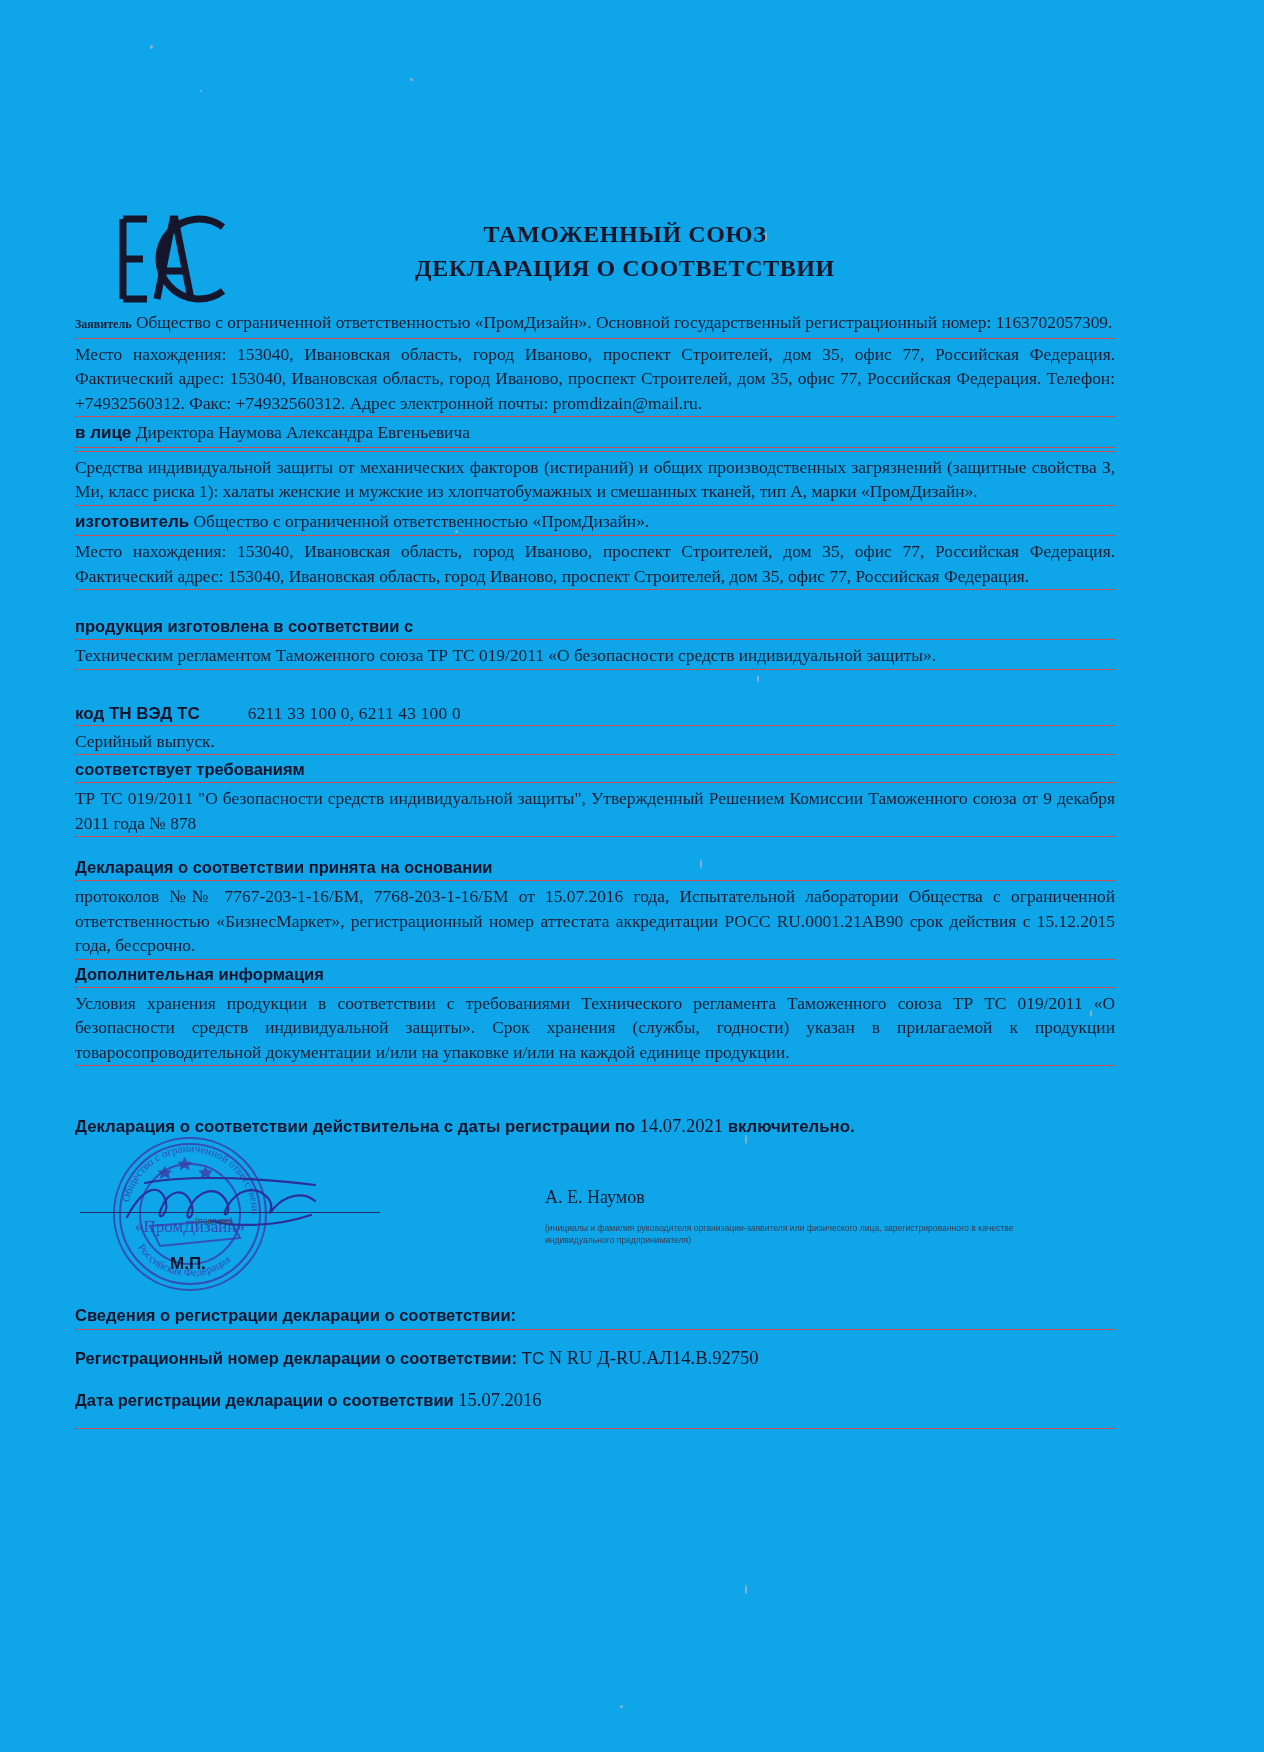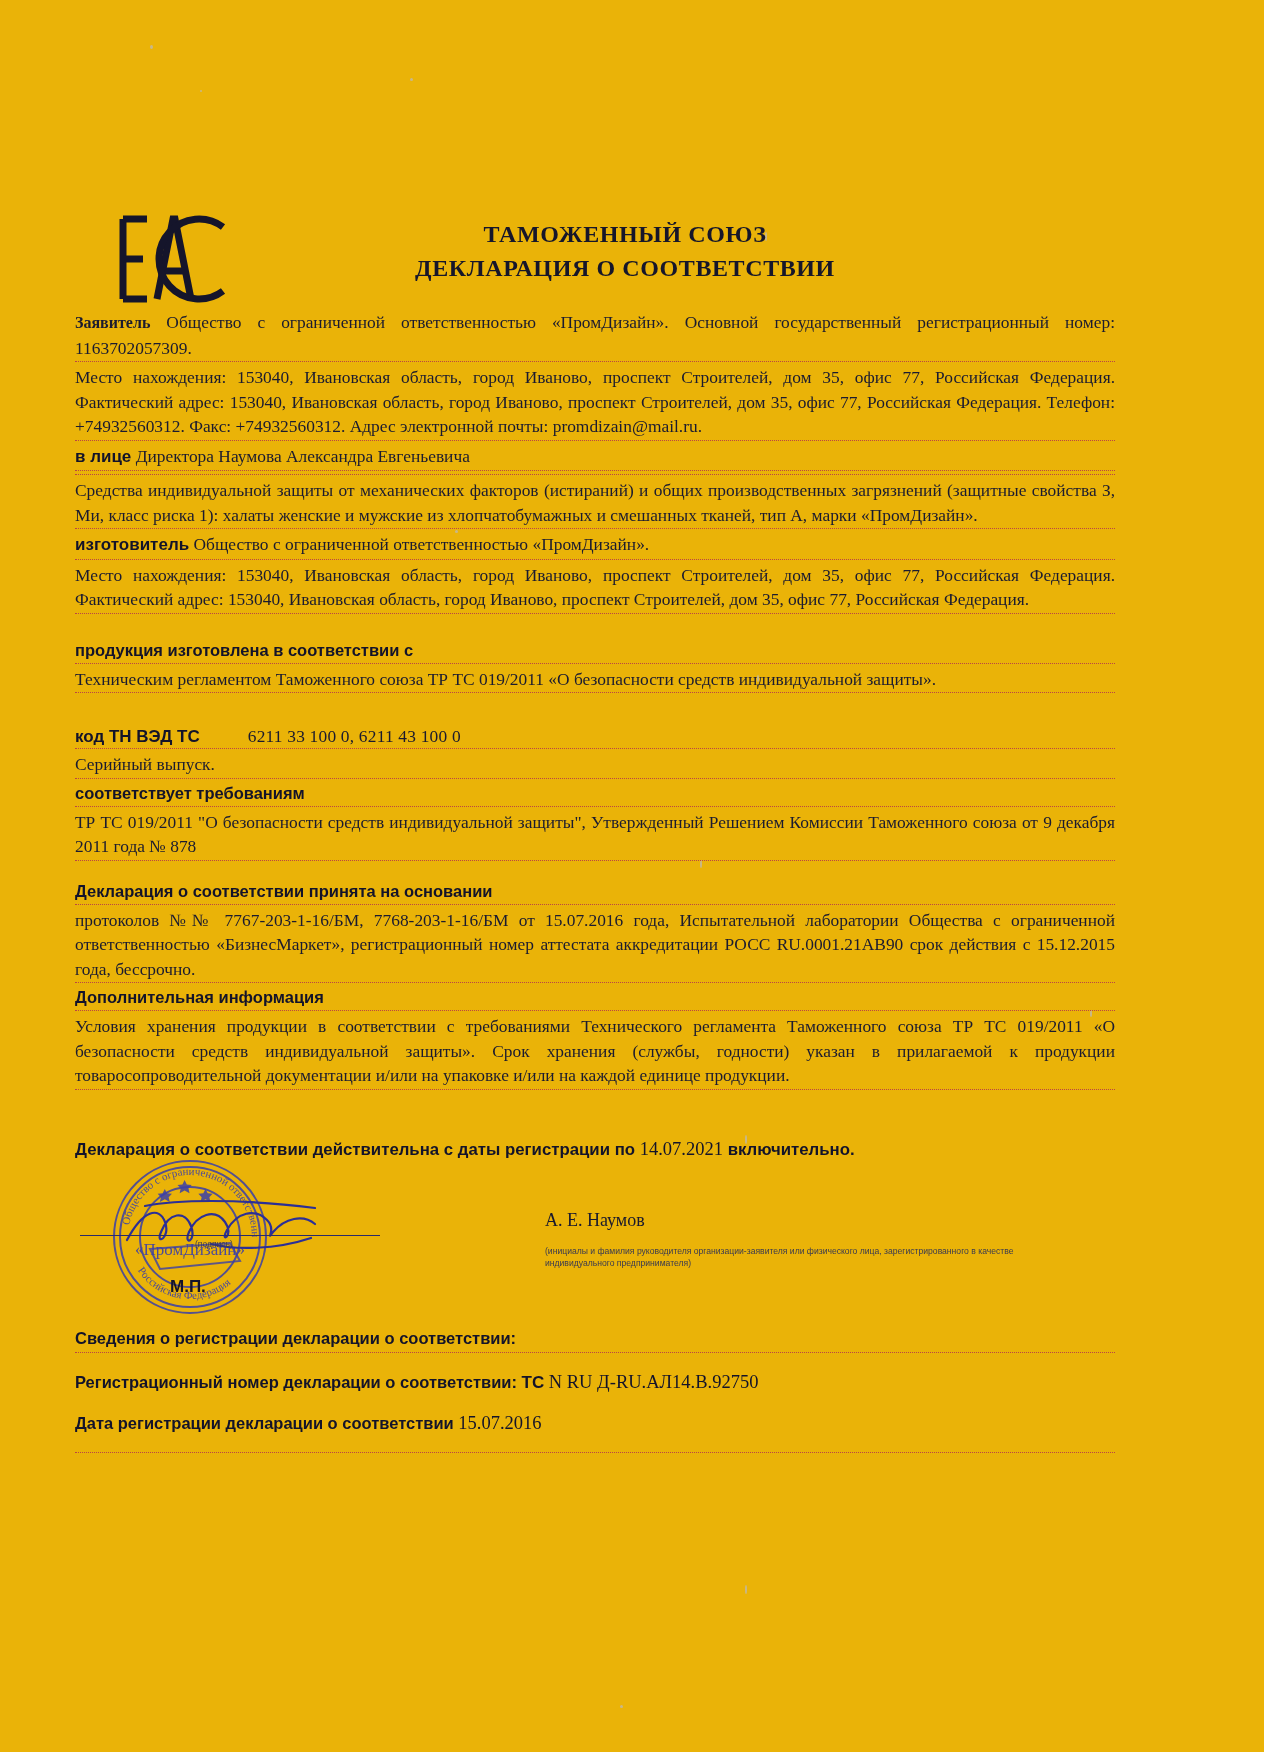--- a/index.html
+++ b/index.html
@@ -11,21 +11,21 @@
     width: 1264px;
     height: 1752px;
     position: relative;
     font-family: "Liberation Serif", serif;
     color: #1a1a2e;
     overflow: hidden;
   }
   .page {
     position: absolute;
     inset: 0;
-    background: #eab308;
+    background: #0ea5e9;
   }
   
   .speck {
     position: absolute;
     background: #b9b9c2;
     border-radius: 50%;
     opacity: .7;
   }
 
   .doc {
@@ -80,21 +80,21 @@
   p.t.left { text-align: left; }
   .lbl-b {
     font-family: "Liberation Sans", sans-serif;
     font-weight: bold;
     font-size: 17px;
     color: #13132a;
   }
   .lbl-s {
     font-family: "Liberation Serif", serif;
     font-weight: bold;
-    font-size: 16px;
+    font-size: 12px;
   }
   .blk-head {
     font-family: "Liberation Sans", sans-serif;
     font-weight: bold;
     font-size: 16.5px;
     color: #13132a;
     margin: 0;
     line-height: 23px;
   }
   .sp-16 { height: 16px; }
@@ -198,21 +198,21 @@
     color: #13132a;
     line-height: 24px;
   }
   .reg-line .val {
     font-family: "Liberation Serif", serif;
     font-weight: normal;
     font-size: 18.5px;
   }
   .reg-line .val-b {
     font-family: "Liberation Sans", sans-serif;
-    font-weight: bold;
+    font-weight: normal;
     font-size: 17px;
   }
 </style>
 </head>
 <body>
 
 <div class="page">
 
   <div class="speck" style="left:150px;top:45px;width:3px;height:4px;"></div>
   <div class="speck" style="left:410px;top:78px;width:3px;height:3px;"></div>

